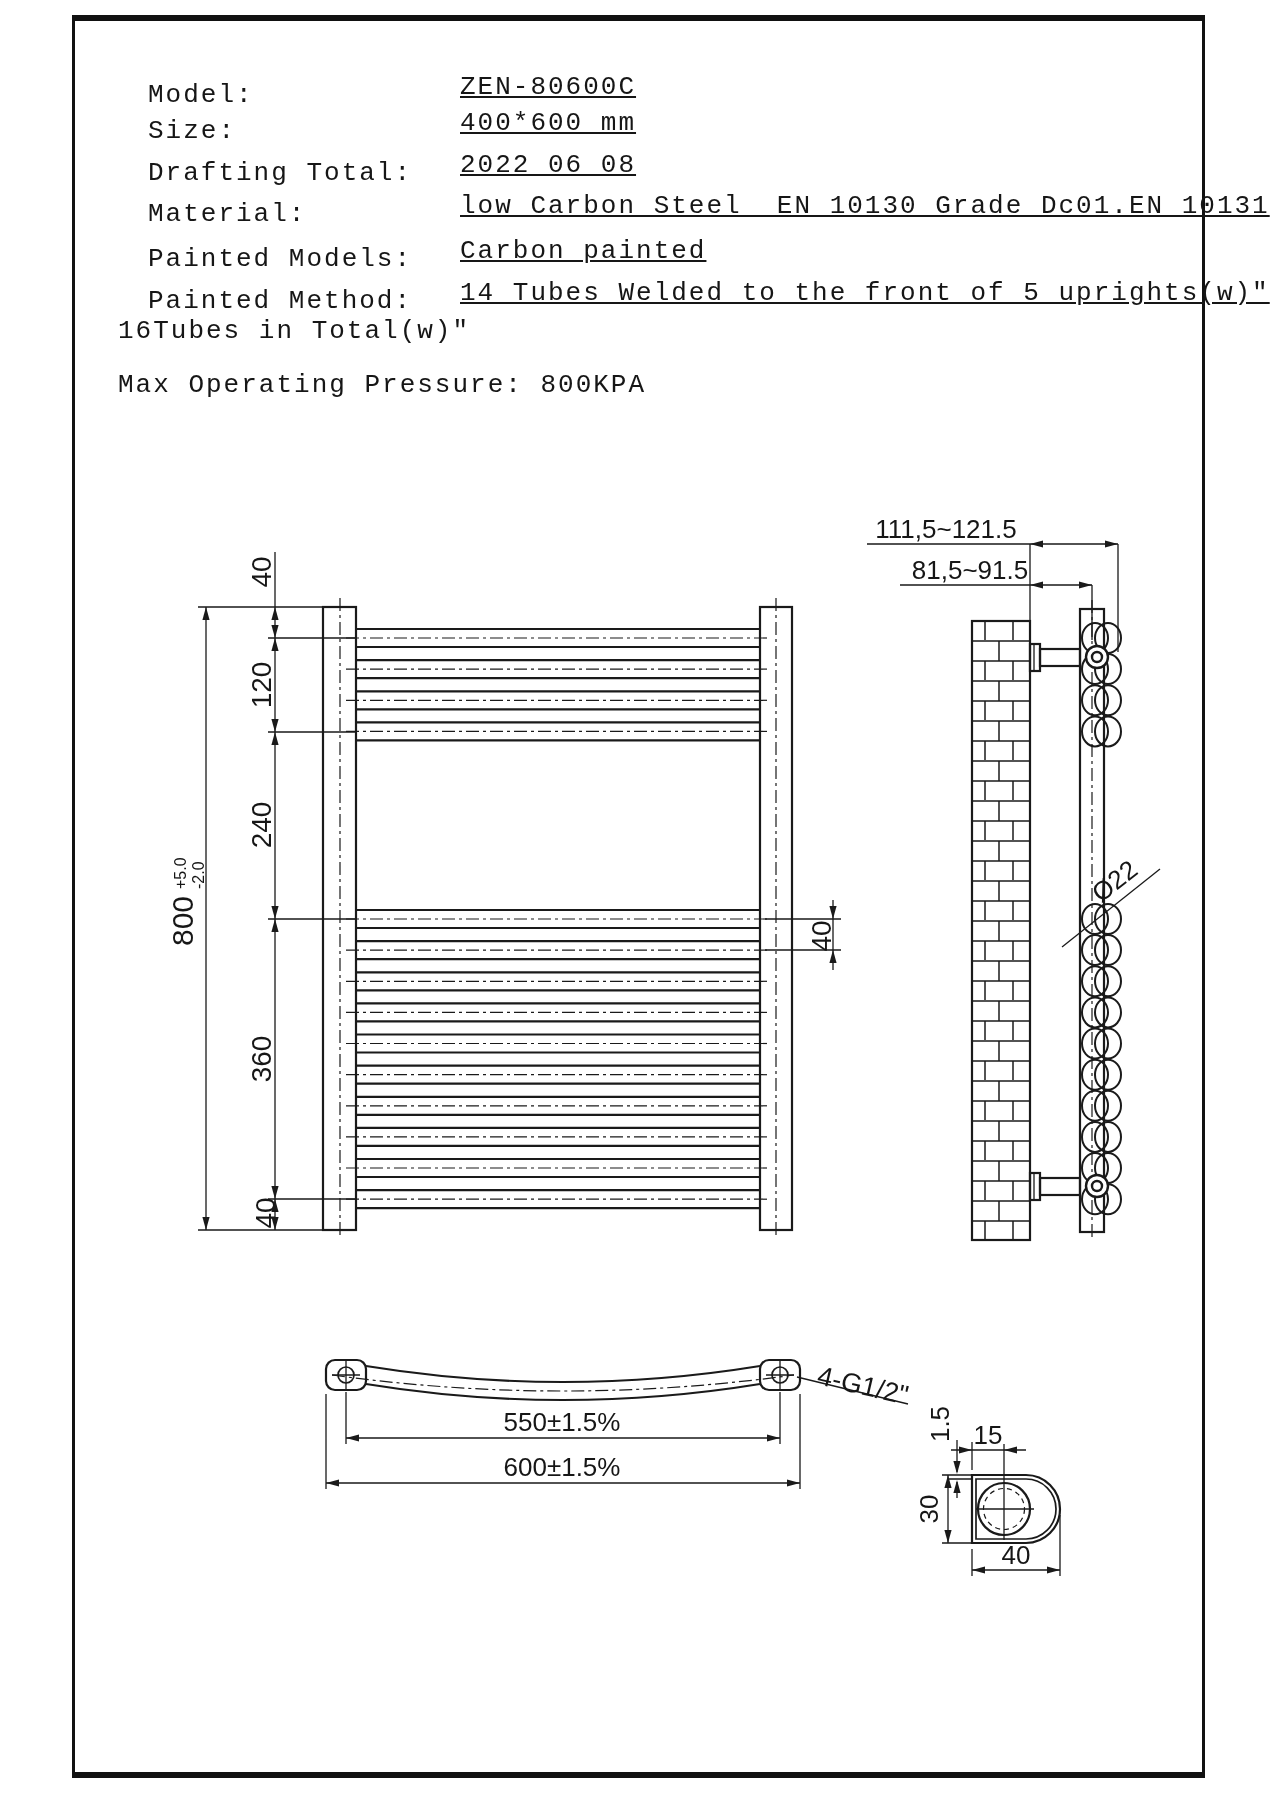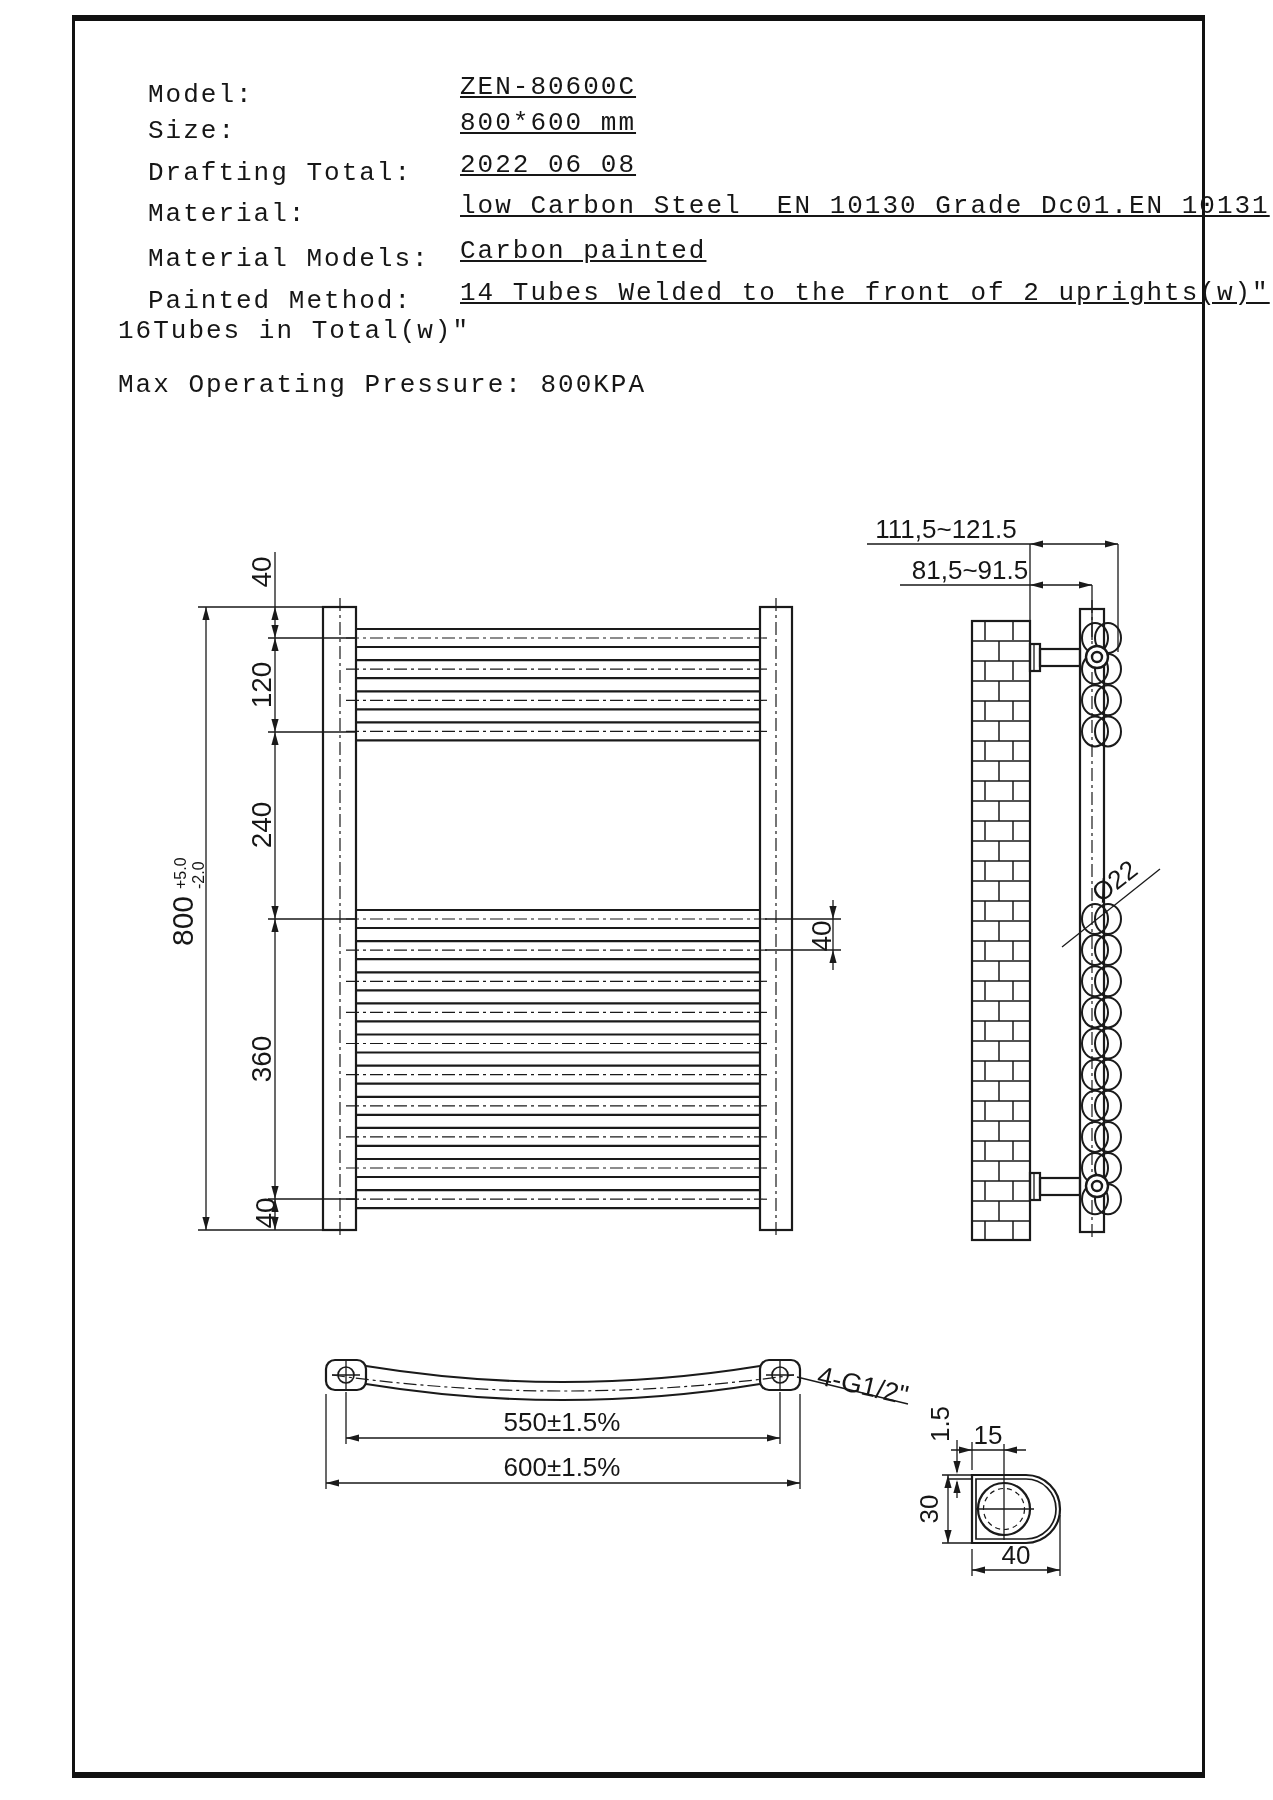--- a/index.html
+++ b/index.html
@@ -23,25 +23,25 @@
   .dimtxt-tol{font-family:"Liberation Sans",sans-serif;font-size:16px;fill:#161616;}
   .arr{fill:#1a1a1a;stroke:none;}
 </style>
 </head>
 <body>
 
 <div class="page-frame"></div>
 
 <div>
   <div class="spec" style="top:72px;"><span class="lab">Model:</span><span class="val">ZEN-80600C</span></div>
-  <div class="spec" style="top:108px;"><span class="lab">Size:</span><span class="val">800*600 mm</span></div>
+  <div class="spec" style="top:108px;"><span class="lab">Size:</span><span class="val">400*600 mm</span></div>
   <div class="spec" style="top:150px;"><span class="lab">Drafting Total:</span><span class="val">2022 06 08</span></div>
   <div class="spec" style="top:191px;"><span class="lab">Material:</span><span class="val">low Carbon Steel  EN 10130 Grade Dc01.EN 10131</span></div>
-  <div class="spec" style="top:236px;"><span class="lab">Material Models:</span><span class="val">Carbon painted</span></div>
-  <div class="spec" style="top:278px;"><span class="lab">Painted Method:</span><span class="val">14 Tubes Welded to the front of 2 uprights(w)"</span></div>
+  <div class="spec" style="top:236px;"><span class="lab">Painted Models:</span><span class="val">Carbon painted</span></div>
+  <div class="spec" style="top:278px;"><span class="lab">Painted Method:</span><span class="val">14 Tubes Welded to the front of 5 uprights(w)"</span></div>
   <div class="specline" style="top:316px;">16Tubes in Total(w)"</div>
   <div class="specline" style="top:370px;">Max Operating Pressure: 800KPA</div>
 </div>
 
 <svg width="1273" height="1800" viewBox="0 0 1273 1800">
   <defs>
     <pattern id="brick" width="54" height="40" patternUnits="userSpaceOnUse">
       <path d="M0,1 H54 M0,21 H54 M27,1 V21 M13,21 V40 M41,21 V40" stroke="#1a1a1a" stroke-width="1.5" fill="none"></path>
     </pattern>
   </defs>

